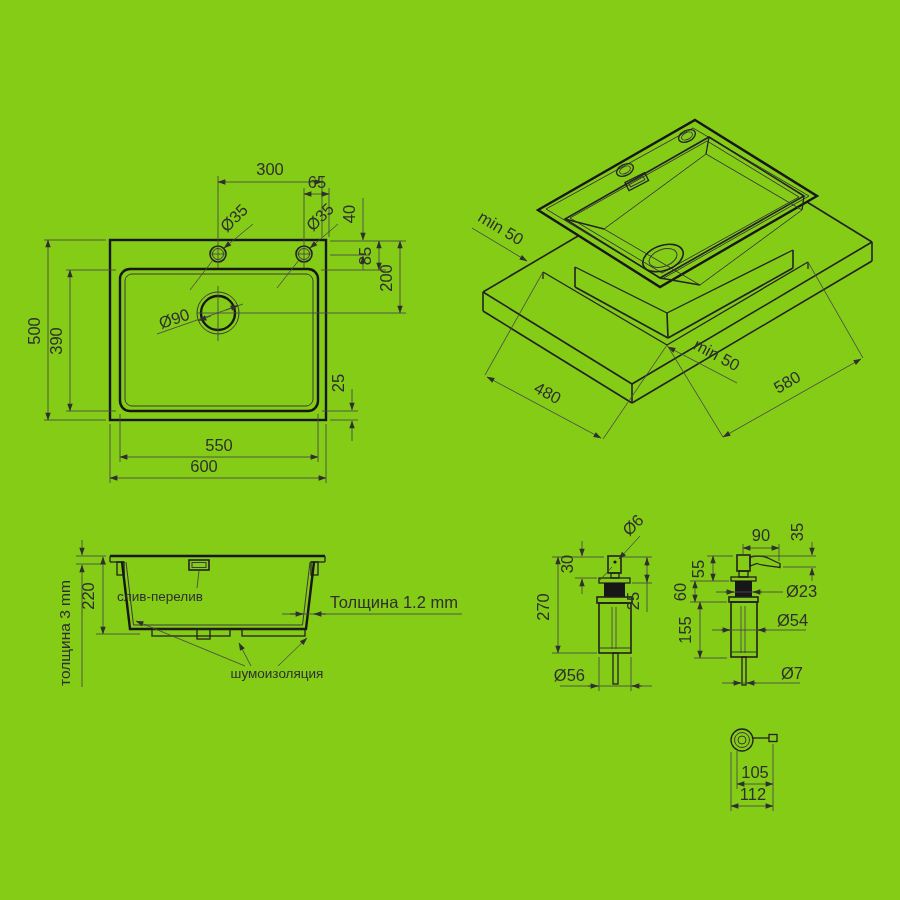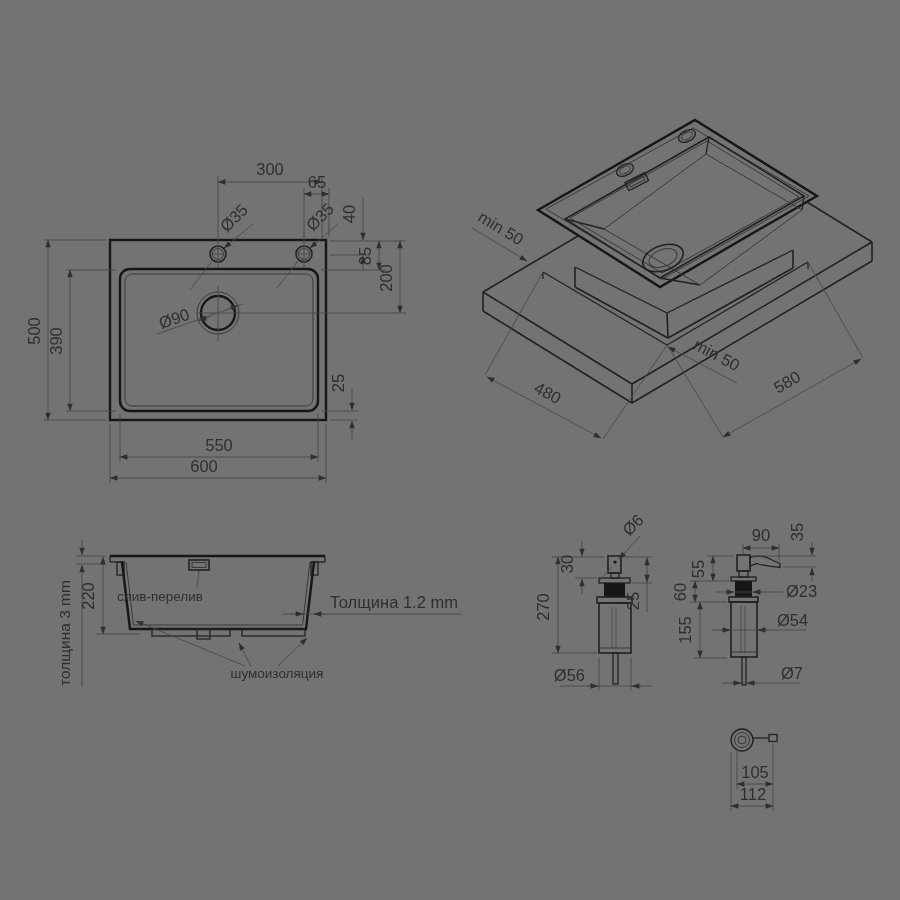--- a/index.html
+++ b/index.html
@@ -1,16 +1,16 @@
 <!DOCTYPE html>
 <html><head>
 <meta charset="utf-8">
 <style>
   html,body{margin:0;padding:0;background:#ffffff;}
-  .sheet{position:relative;width:900px;height:900px;background:#737373;overflow:hidden;
+  .sheet{position:relative;width:900px;height:900px;background:#84cc16;overflow:hidden;
          font-family:"Liberation Sans", sans-serif;}
   svg{display:block}
   svg text{fill:#2f2f2f;font-family:"Liberation Sans", sans-serif;font-size:16.5px;}
   svg text.small{font-size:13.5px;}
   svg text.med{font-size:15.5px;}
   .thin{stroke:#3a3a3a;stroke-width:1;fill:none;}
   .hair{stroke:#4a4a4a;stroke-width:.9;fill:none;}
   .bold{stroke:#171717;stroke-width:2.4;fill:none;}
   .mid{stroke:#222;stroke-width:1.6;fill:none;}
   .mid2{stroke:#222;stroke-width:1.3;fill:none;}

